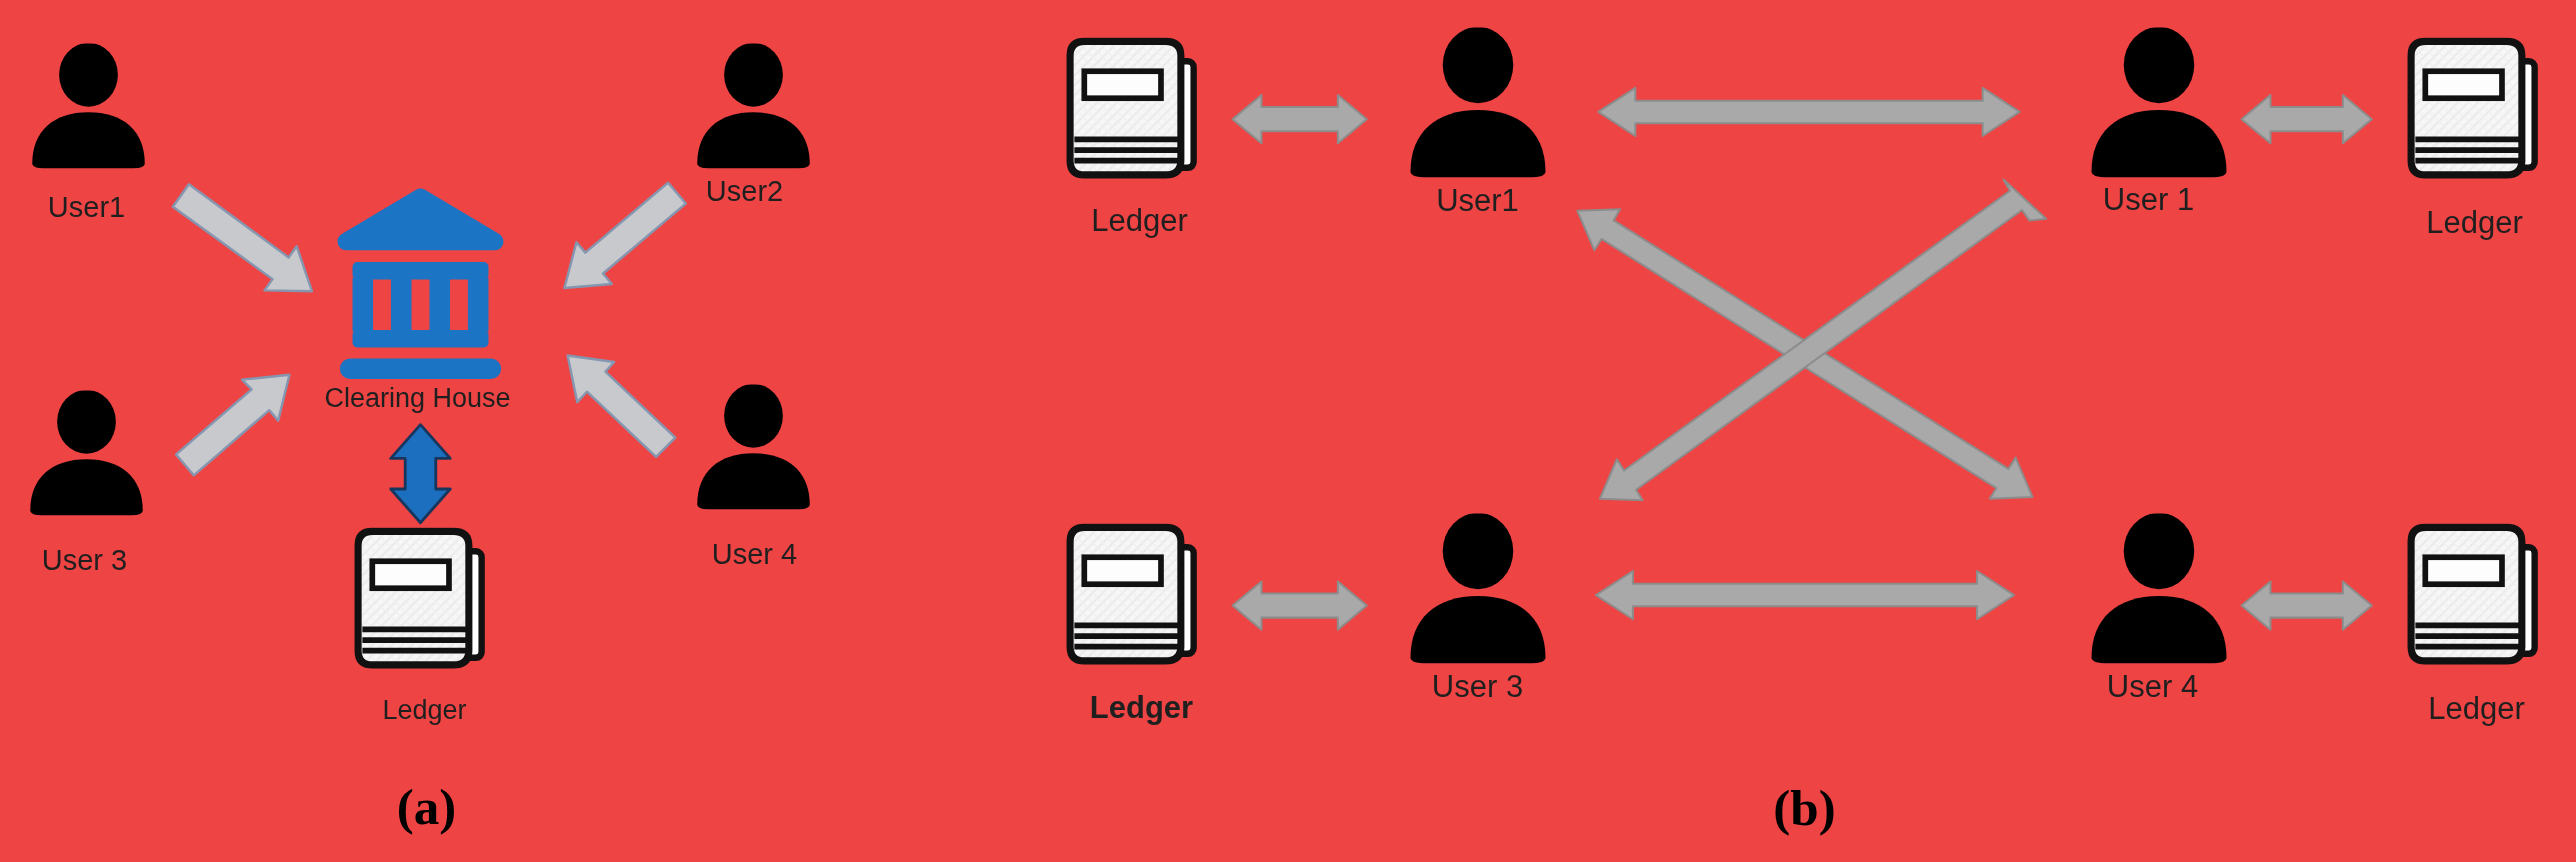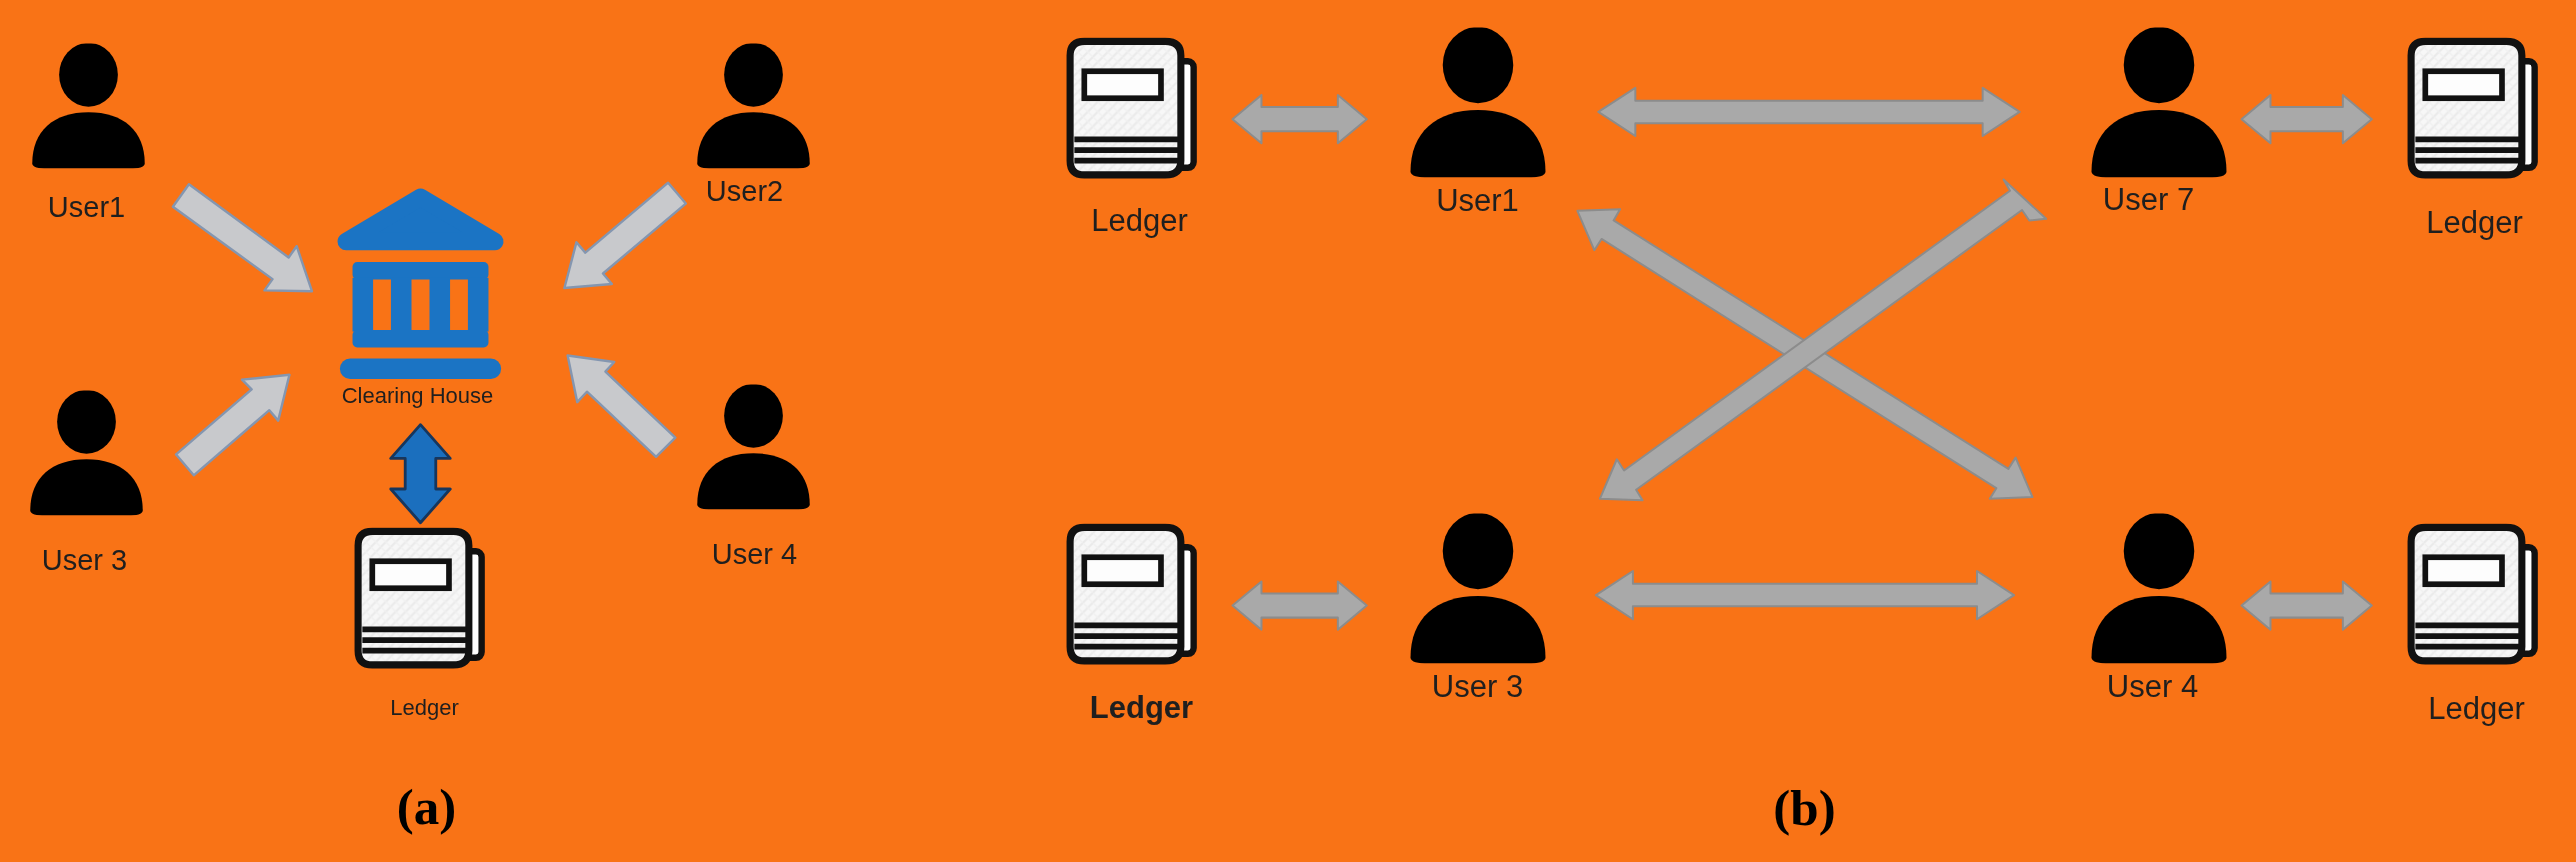--- a/index.html
+++ b/index.html
@@ -9,27 +9,27 @@
     --gray-arrow-a:#C8C9CC;
     --gray-arrow-a-line:#8496B0;
     --gray-arrow-b:#A9A9A9;
     --gray-arrow-b-line:#8C8C8C;
     --icon-black:#000000;
     --text-color:#1F1F1F;
   }
   html,body{margin:0;padding:0;background:#ffffff;}
   body{width:2576px;height:863px;overflow:hidden;
        font-family:"Liberation Sans", sans-serif;color:var(--text-color);}
-  #canvas{position:relative;width:2576px;height:863px;background:#f97316;}
+  #canvas{position:relative;width:2576px;height:863px;background:#ef4444;}
   #arrow-layer{position:absolute;left:0;top:0;width:2576px;height:863px;}
   .node{position:absolute;}
   .node svg{width:100%;height:100%;display:block;}
   .lbl{position:absolute;width:257px;text-align:center;font-size:29px;
        letter-spacing:0px;color:var(--text-color);line-height:1.1;}
-  .lbl.small{font-size:22px;}
+  .lbl.small{font-size:27px;}
   .lbl.pb{font-size:31px;}
   .lbl.bold{font-weight:bold;}
   .caption{position:absolute;width:241px;text-align:center;
            font-family:"Liberation Serif", serif;font-weight:bold;font-size:51px;color:#000;}
   .ga{fill:var(--gray-arrow-a);stroke:var(--gray-arrow-a-line);stroke-width:3;stroke-linejoin:round;}
   .gb{fill:var(--gray-arrow-b);stroke:var(--gray-arrow-b-line);stroke-width:2.5;stroke-linejoin:round;}
   .ba{fill:var(--blue-arrow);stroke:var(--blue-arrow-line);stroke-width:3.5;stroke-linejoin:round;}
 </style>
 </head>
 <body>
@@ -148,21 +148,21 @@
         <use href="#sym-person"></use>
       </svg>
   </div>
   <div class="lbl pb" style="left:1349px;top:184px">User1</div>
 
   <div class="node" style="left:2084px;top:26.5px;width:150px;height:151px">
     <svg viewBox="0 0 100 100">
         <use href="#sym-person"></use>
       </svg>
   </div>
-  <div class="lbl pb" style="left:2020px;top:183px">User 7</div>
+  <div class="lbl pb" style="left:2020px;top:183px">User 1</div>
 
   <div class="node" style="left:2404px;top:37px;width:142px;height:148px">
     <svg viewBox="0 0 100 104">
         <use href="#sym-ledger"></use>
       </svg>
   </div>
   <div class="lbl pb" style="left:2346px;top:206px">Ledger</div>
 
   <div class="node" style="left:1063px;top:523px;width:142px;height:148px">
     <svg viewBox="0 0 100 104">

